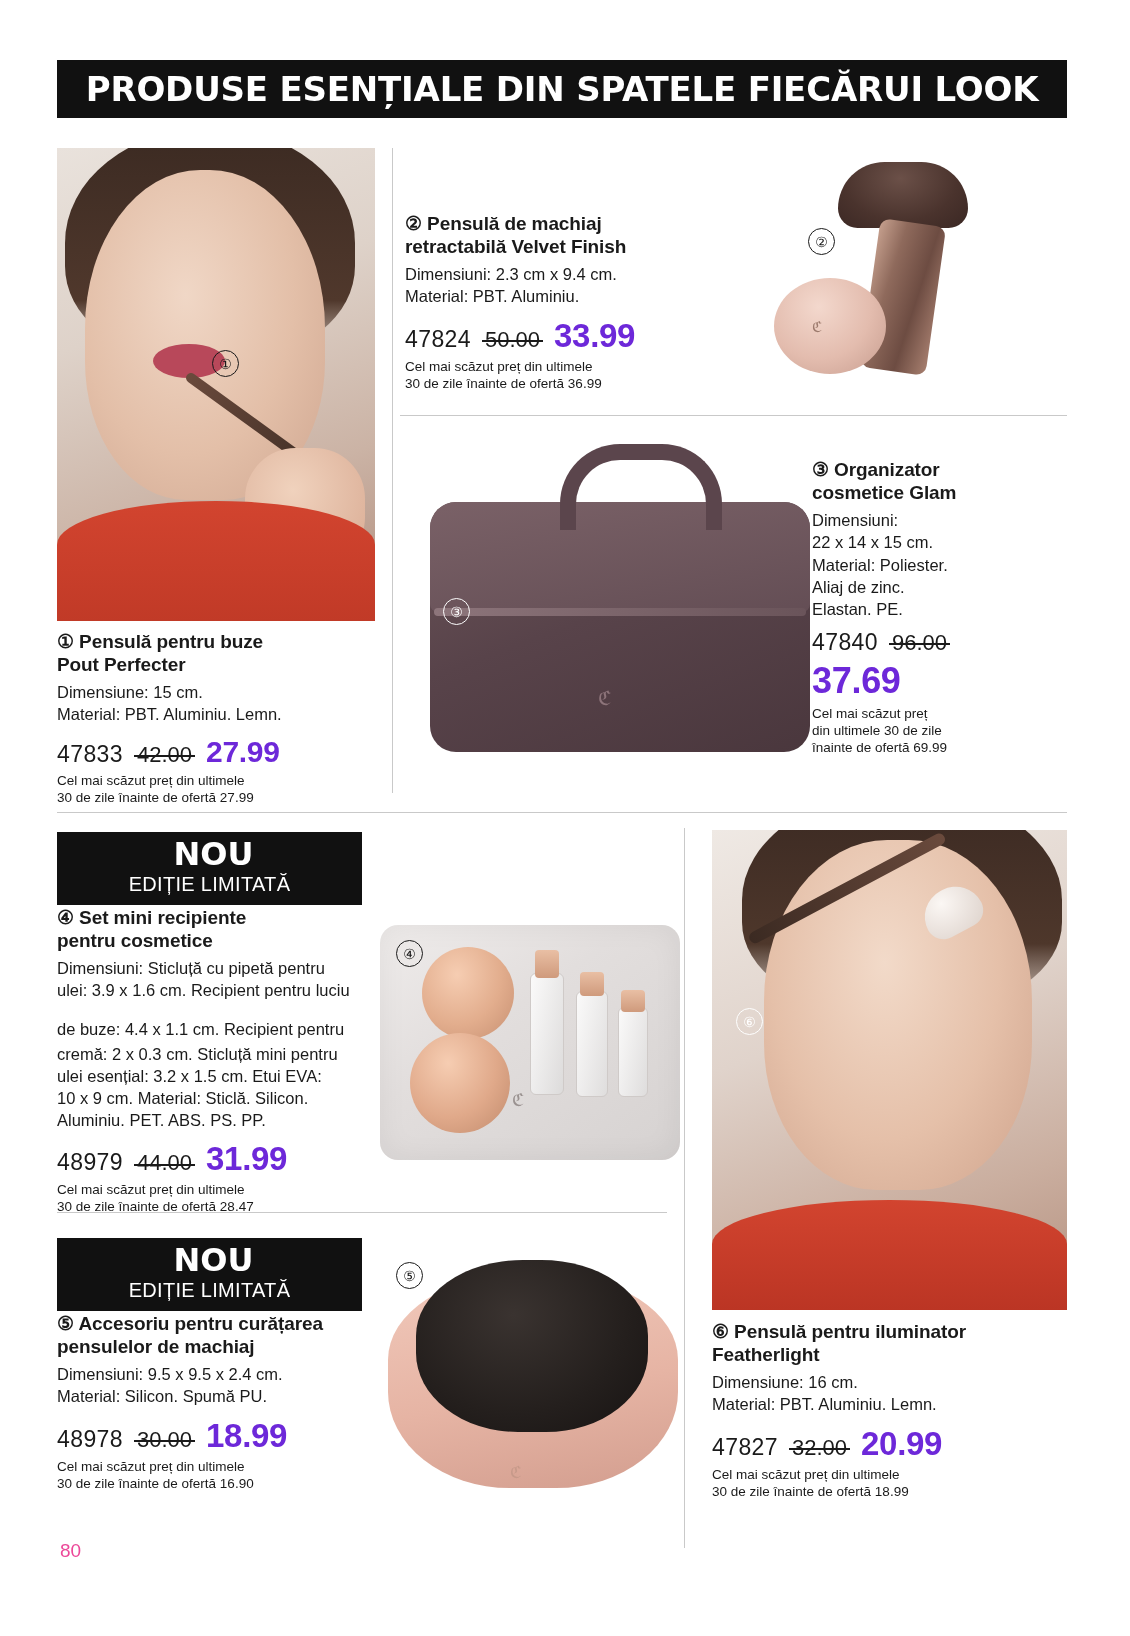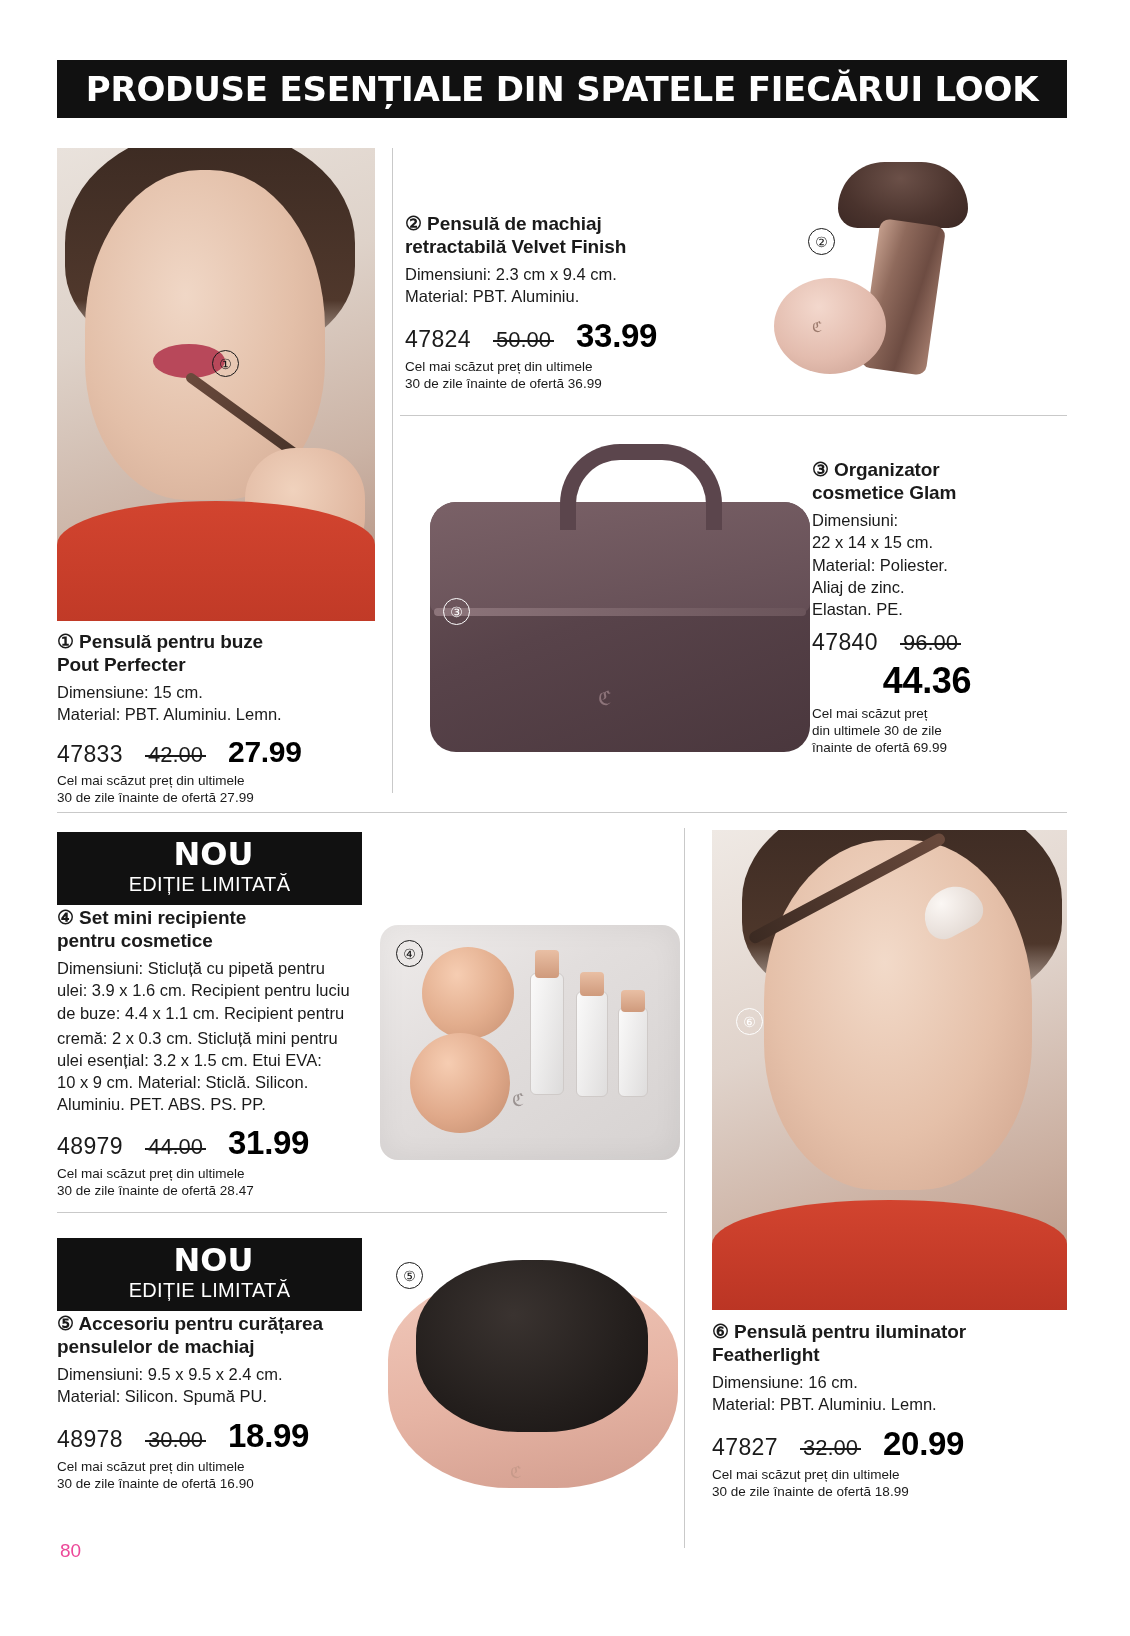--- a/index.html
+++ b/index.html
@@ -17,25 +17,25 @@
   }
   .header-band h1{
     margin:0;color:#ffffff;font-size:34px;letter-spacing:-0.2px;
     font-weight:800;font-family:"DejaVu Sans", sans-serif;
     white-space:nowrap;
   }
 
   
   .prod-title{font-size:19px;font-weight:700;line-height:1.22;letter-spacing:-0.1px;}
   .prod-desc{font-size:16.5px;line-height:1.34;margin-top:5px;font-weight:400;}
-  .price-row{display:flex;align-items:baseline;gap:25px;margin-top:9px;}
+  .price-row{display:flex;align-items:baseline;gap:14px;margin-top:9px;}
   .code{font-size:23px;letter-spacing:0.4px;}
   .old{font-size:22px;position:relative;}
   .old:after{content:"";position:absolute;left:-3px;right:-3px;top:52%;height:2px;background:#1a1a1a;}
-  .new{font-size:30px;color:#000000;font-weight:700;letter-spacing:-0.3px;text-align:center;}
+  .new{font-size:30px;color:#6d28d9;font-weight:700;letter-spacing:-0.3px;}
   .new.big{font-size:33px;}
   .fineprint{font-size:13.5px;line-height:1.28;margin-top:3px;color:#1a1a1a;}
 
   
   .vline{position:absolute;background:#c9c9c9;width:1px;}
   .hline{position:absolute;background:#c9c9c9;height:1px;}
 
   
   .nou{
     background:#111111;color:#fff;text-align:center;
@@ -282,37 +282,37 @@
     <div class="prod-title">cosmetice Glam</div>
     <div class="prod-desc">Dimensiuni:</div>
     <div class="prod-desc" style="margin-top:0">22 x 14 x 15 cm.</div>
     <div class="prod-desc" style="margin-top:0">Material: Poliester.</div>
     <div class="prod-desc" style="margin-top:0">Aliaj de zinc.</div>
     <div class="prod-desc" style="margin-top:0">Elastan. PE.</div>
     <div class="price-row">
       <span class="code">47840</span>
       <span class="old">96.00</span>
     </div>
-    <div class="new big" style="margin-top:4px;font-size:36px;">44.36</div>
+    <div class="new big" style="margin-top:4px;font-size:36px;">37.69</div>
     <div class="fineprint">Cel mai scăzut preț</div>
     <div class="fineprint" style="margin-top:0">din ultimele 30 de zile</div>
     <div class="fineprint" style="margin-top:0">înainte de ofertă 69.99</div>
   </div>
 
   <div class="nou" style="position:absolute;left:57px;top:832px;width:305px;">
     <div class="n1">NOU</div>
     <div class="n2">EDIȚIE LIMITATĂ</div>
   </div>
 
   <div style="position:absolute;left:57px;top:906px;width:330px;">
     <div class="prod-title">④ Set mini recipiente</div>
     <div class="prod-title">pentru cosmetice</div>
     <div class="prod-desc">Dimensiuni: Sticluță cu pipetă pentru</div>
     <div class="prod-desc" style="margin-top:0">ulei: 3.9 x 1.6 cm. Recipient pentru luciu</div>
-    <div class="prod-desc" style="margin-top:0">de buze: 4.4 x 1.1 cm. Recipient pentru</div>
+    <div class="prod-desc" style="margin-top:16px">de buze: 4.4 x 1.1 cm. Recipient pentru</div>
     <div class="prod-desc" style="margin-top:3px">cremă: 2 x 0.3 cm. Sticluță mini pentru</div>
     <div class="prod-desc" style="margin-top:0">ulei esențial: 3.2 x 1.5 cm. Etui EVA:</div>
     <div class="prod-desc" style="margin-top:0">10 x 9 cm. Material: Sticlă. Silicon.</div>
     <div class="prod-desc" style="margin-top:0">Aluminiu. PET. ABS. PS. PP.</div>
     <div class="price-row">
       <span class="code">48979</span>
       <span class="old">44.00</span>
       <span class="new big">31.99</span>
     </div>
     <div class="fineprint">Cel mai scăzut preț din ultimele</div>

